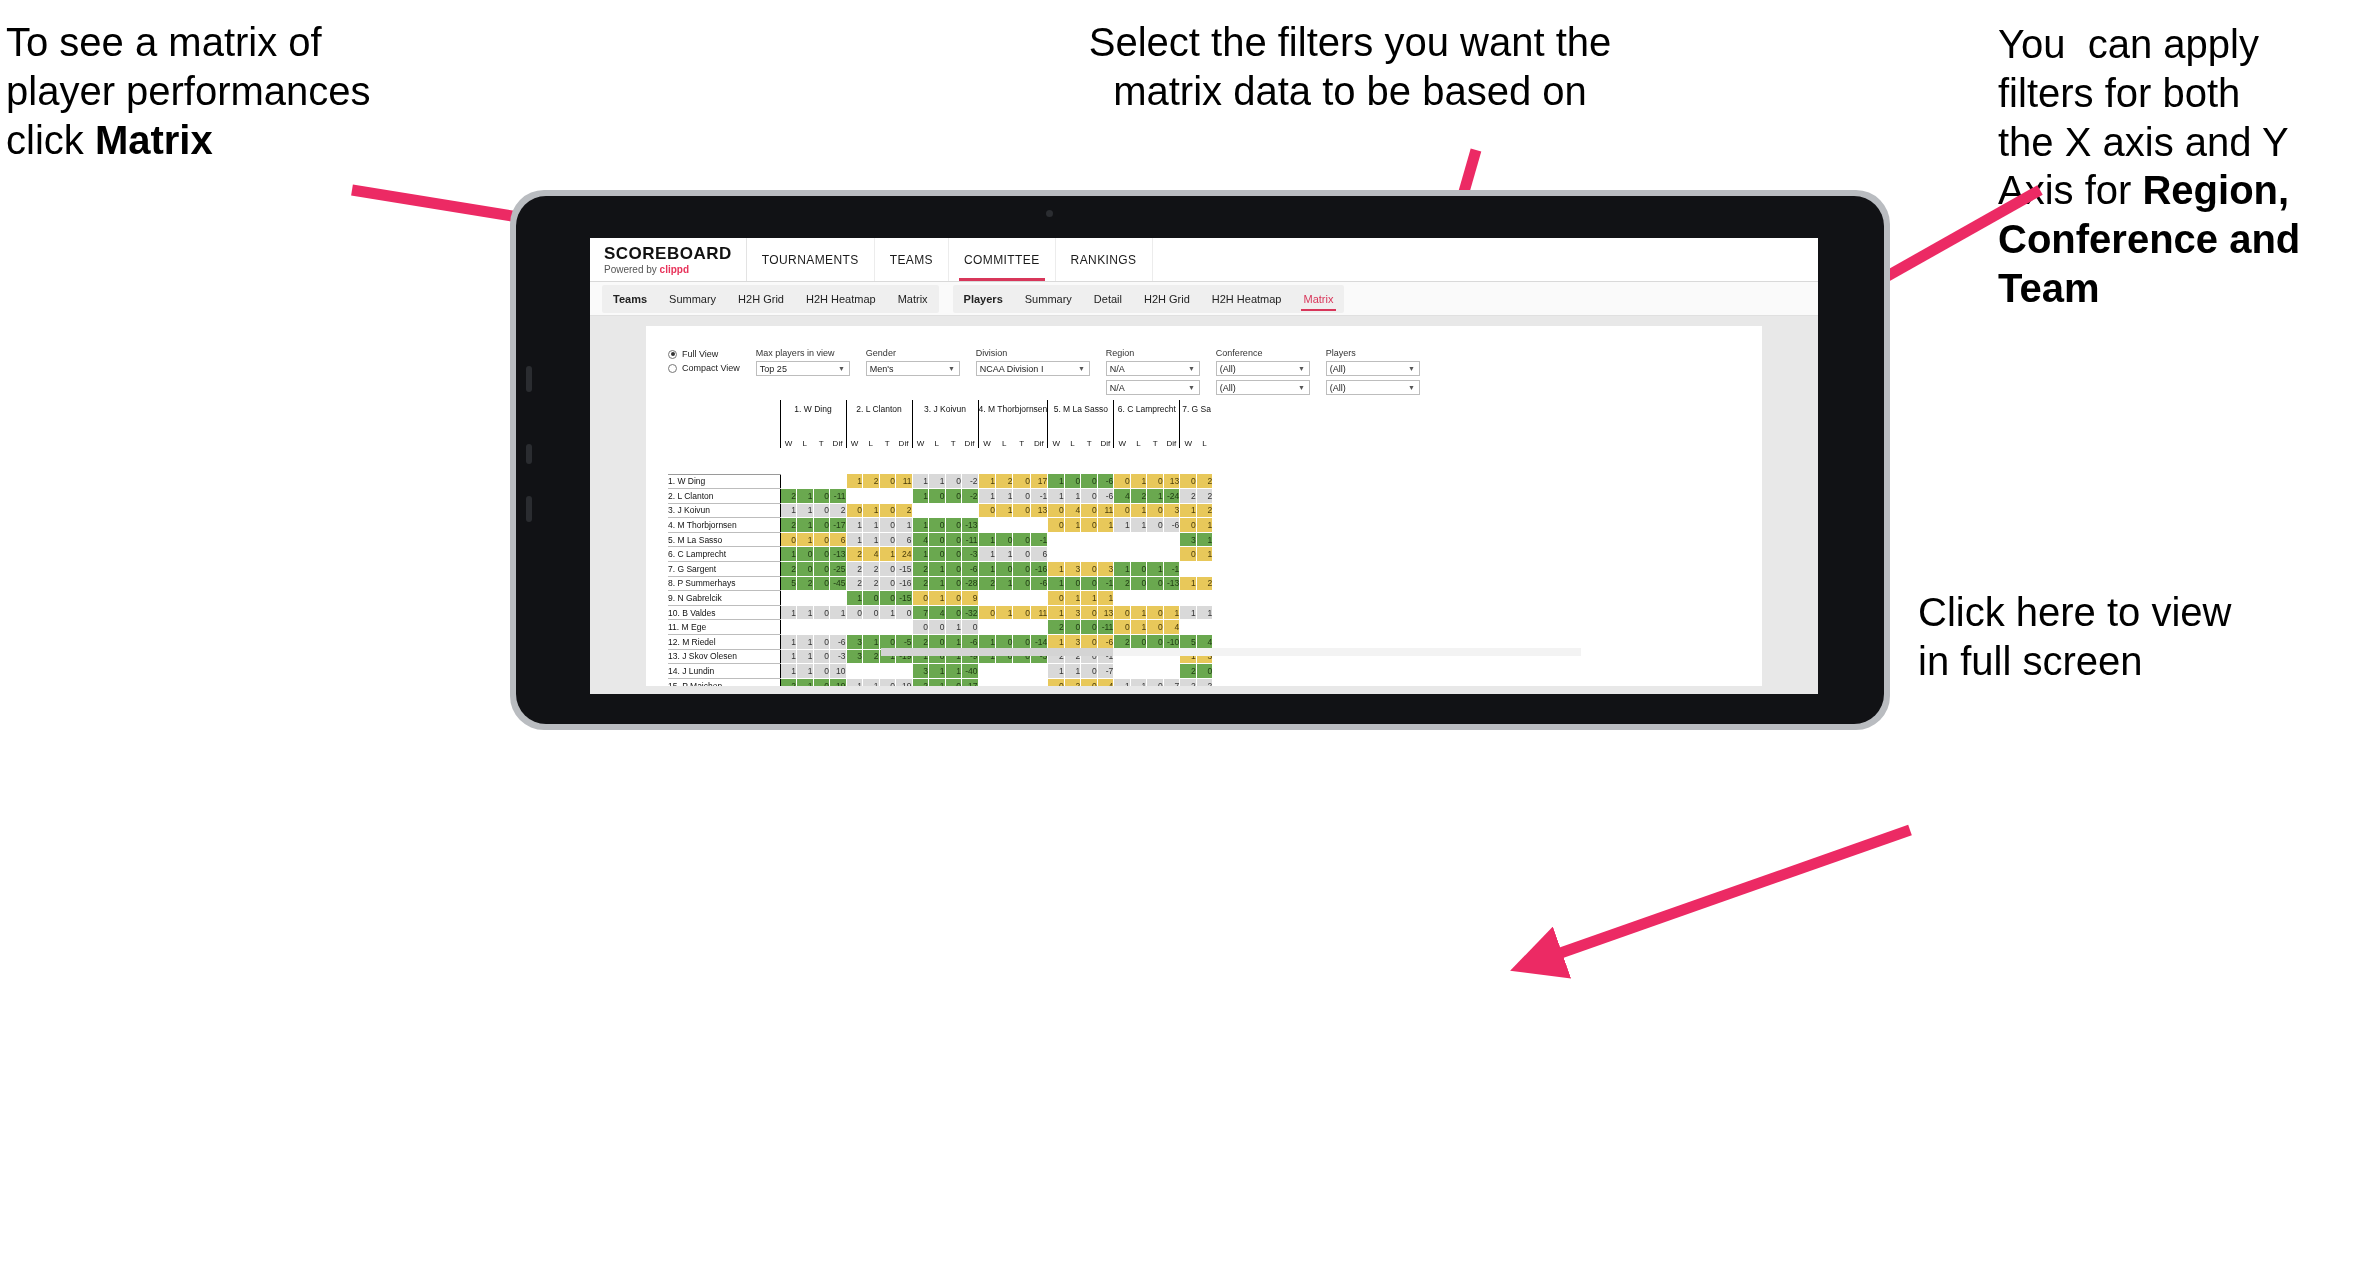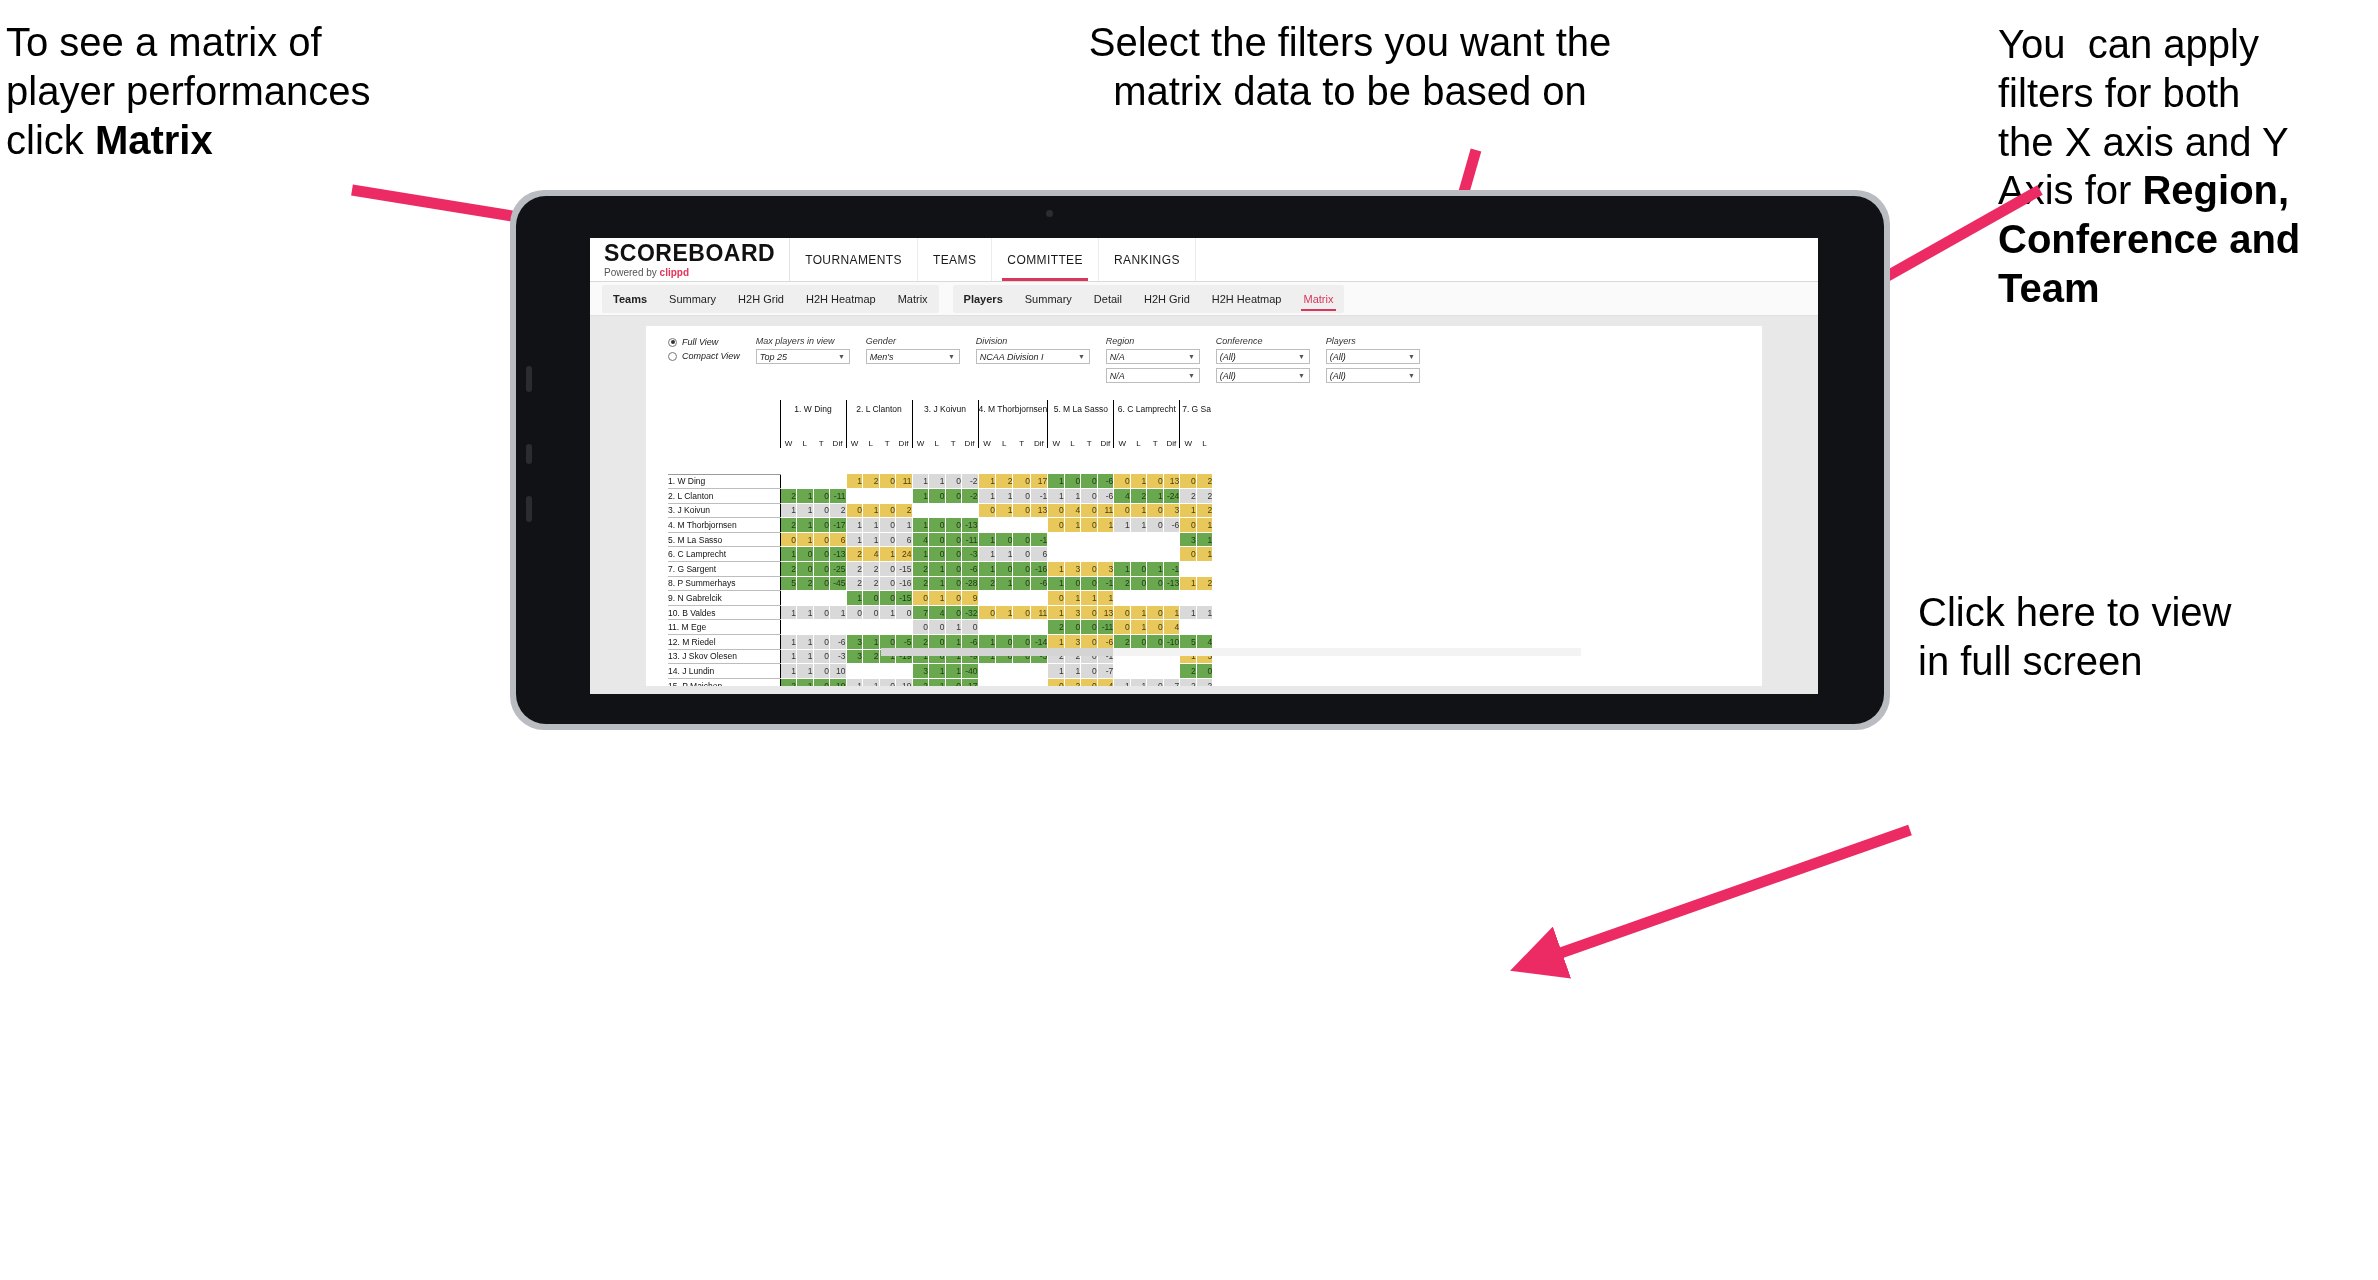--- a/index.html
+++ b/index.html
@@ -52,21 +52,21 @@
   .cam { position:absolute; left: 530px; top: 14px; width: 7px; height: 7px; border-radius: 50%; background:#2b2d31; }
   .sidebtn { position:absolute; width: 6px; border-radius: 3px; background:#2a2c30; left: 10px; }
 
   
   #appbar {
     height: 44px; background:#fff; display:flex; align-items:stretch;
     border-bottom: 1px solid #d9d9d9;
   }
   .logo-wrap { padding: 5px 14px 5px 14px; display:flex; flex-direction:column; justify-content:center;
                border-right:1px solid #e3e3e3; min-width: 118px;}
-  .logo-main { font-size: 23px; font-weight: 800; letter-spacing: .5px; color:#111;
+  .logo-main { font-size: 17px; font-weight: 800; letter-spacing: .5px; color:#111;
                font-family:"Liberation Sans", sans-serif; line-height:1; }
   .logo-sub  { font-size: 10px; color:#555; margin-top:3px; line-height:1;}
   .logo-sub .brand { color:#e8325a; font-weight:700; }
   .topnav { display:flex; align-items:stretch; }
   .topnav .item {
     display:flex; align-items:center; padding: 8px 15px; font-size:12px;
     letter-spacing:.4px; color:#1a1a1a; border-right:1px solid #ececec;
     position:relative; cursor:pointer;
   }
   .topnav .item.active::after {
@@ -86,21 +86,21 @@
   .subgroup .si.lead { font-weight:bold; }
   .subgroup .si.sel { color:#d8365a; }
   .subgroup .si.sel::after {
     content:""; position:absolute; left:8px; right:8px; bottom:2px; height:2px; background:#d8365a;
   }
 
   
   #viz-outer { background:#e8e8e8; height: 378px; padding: 10px 56px 0 56px; }
   #viz { background:#fff; height: 360px; position:relative; overflow:hidden; }
 
-  #filters { display:flex; align-items:flex-start; padding: 10px 0 0 22px; gap: 0; font-style: italic; }
+  #filters { display:flex; align-items:flex-start; padding: 22px 0 0 22px; gap: 0; }
   .fcol { margin-right: 16px; }
   .flabel { font-size:9px; color:#333; margin-bottom:3px; white-space:nowrap; }
   .fsel {
     width: 94px; height: 15px; border:1px solid #bdbdbd; background:#fff;
     font-size:9px; color:#222; display:flex; align-items:center;
     padding: 0 3px; position:relative; margin-bottom:4px; cursor:pointer;
   }
   .fsel .caret { position:absolute; right:4px; font-size:7px; color:#555; }
   .fsel.wide { width: 114px; }
   .radio-col { margin-right: 16px; padding-top:1px;}

